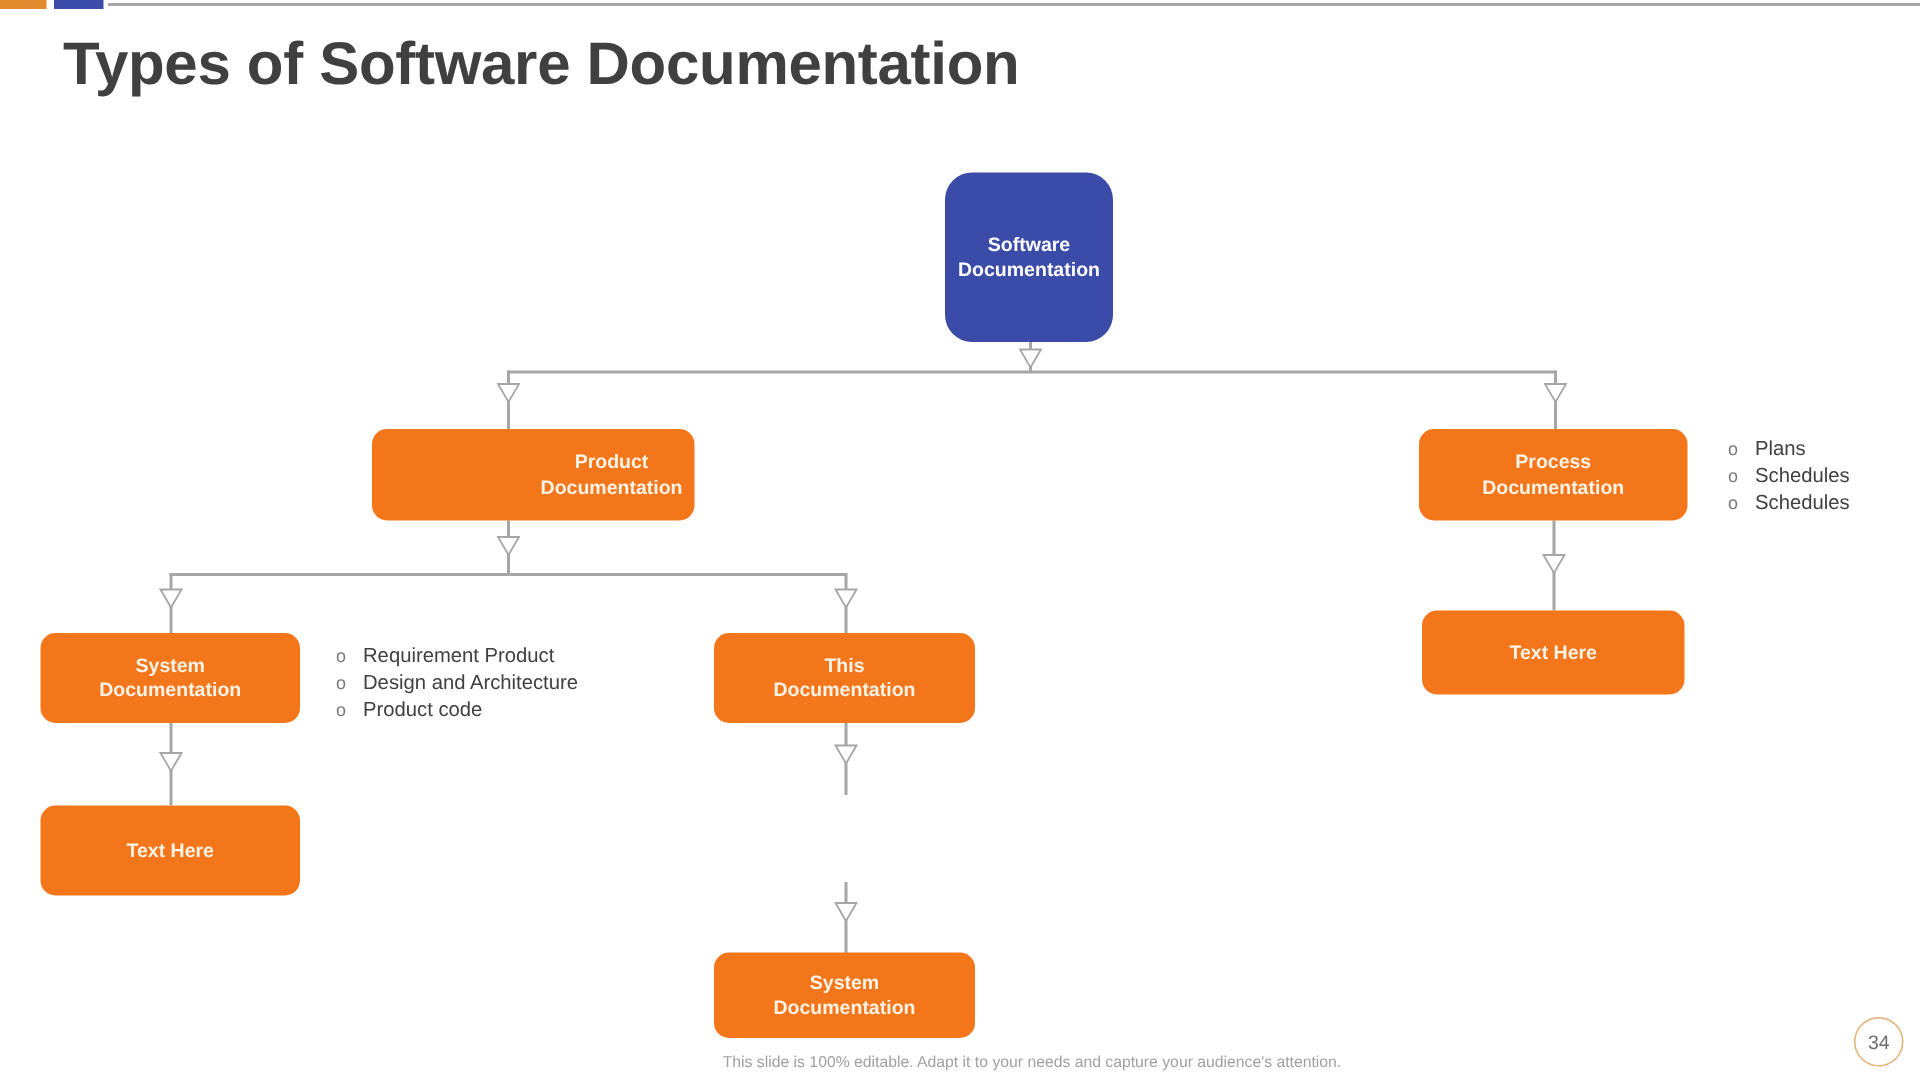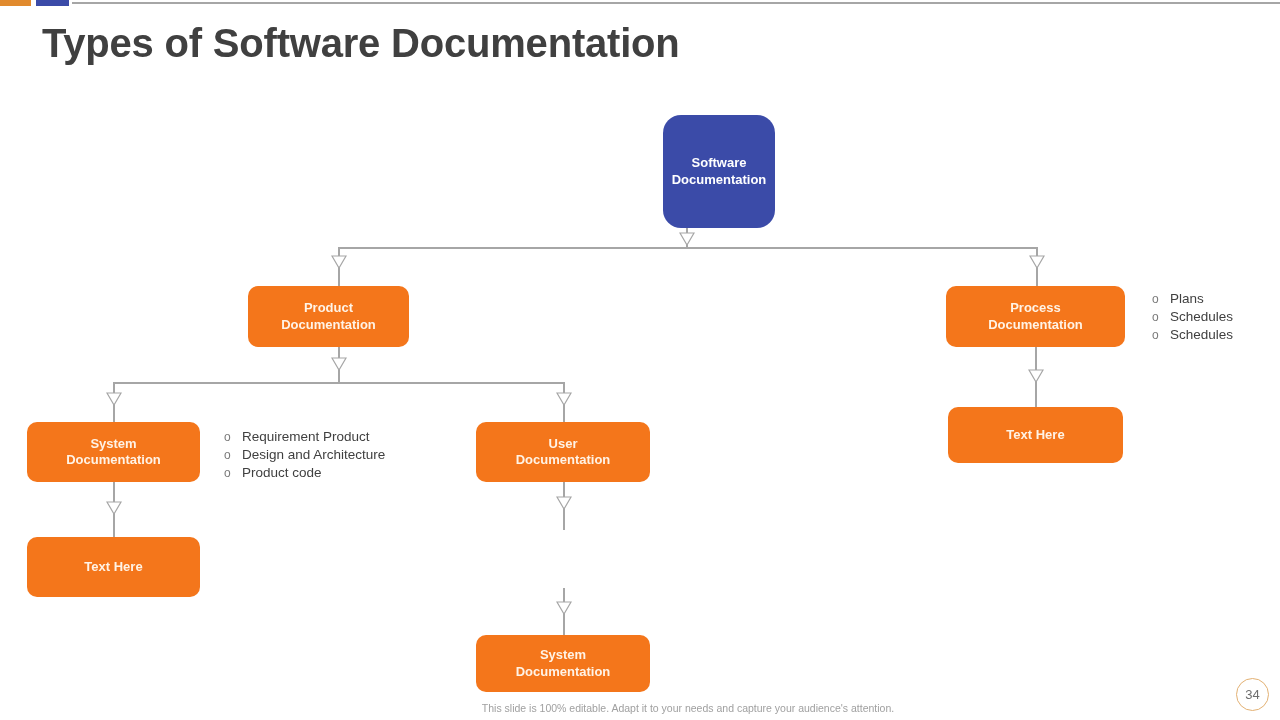--- a/index.html
+++ b/index.html
@@ -77,21 +77,20 @@
     font-weight: bold;
     line-height: 1.25;
     border-radius: 10px;
     z-index: 4;
   }
   .node.blue {
     background: #3B4BA8;
     border-radius: 18px;
     color: #ffffff;
     font-size: 13px;
-    margin-left: 33px;
   }
   .node.orange {
     background: #F4761B;
     font-size: 13px;
   }
   .node .node-label {
     display: block;
     padding: 0 8px;
   }
 
@@ -240,34 +239,34 @@
   <div class="arrow" style="left:556px; top:601px;">
     <svg width="16" height="14" viewBox="0 0 16 14">
         <polygon points="1,1 15,1 8,13" fill="#ffffff" stroke="#A6A6A6" stroke-width="1.2"></polygon>
       </svg>
   </div>
 
   <div class="node blue" style="left:630px; top:115px; width:112px; height:113px;">
     <span class="node-label"><span>Software</span><br><span>Documentation</span></span>
   </div>
 
-  <div class="node orange" style="left:248px; top:286px; width:161px; height:61px;">
+  <div class="node orange" style="left:248px; top:286px; width:215px; height:61px;justify-content:flex-end;">
     <span class="node-label"><span>Product</span><br><span>Documentation</span></span>
   </div>
 
   <div class="node orange" style="left:946px; top:286px; width:179px; height:61px;align-items:center;">
     <span class="node-label"><span>Process</span><br><span>Documentation</span></span>
   </div>
 
   <div class="node orange" style="left:27px; top:422px; width:173px; height:60px;">
     <span class="node-label"><span>System</span><br><span>Documentation</span></span>
   </div>
 
   <div class="node orange" style="left:476px; top:422px; width:174px; height:60px;">
-    <span class="node-label"><span>User</span><br><span>Documentation</span></span>
+    <span class="node-label"><span>This</span><br><span>Documentation</span></span>
   </div>
 
   <div class="node orange" style="left:948px; top:407px; width:175px; height:56px;">
     <span class="node-label">Text Here</span>
   </div>
 
   <div class="node orange" style="left:27px; top:537px; width:173px; height:60px;">
     <span class="node-label">Text Here</span>
   </div>
 

